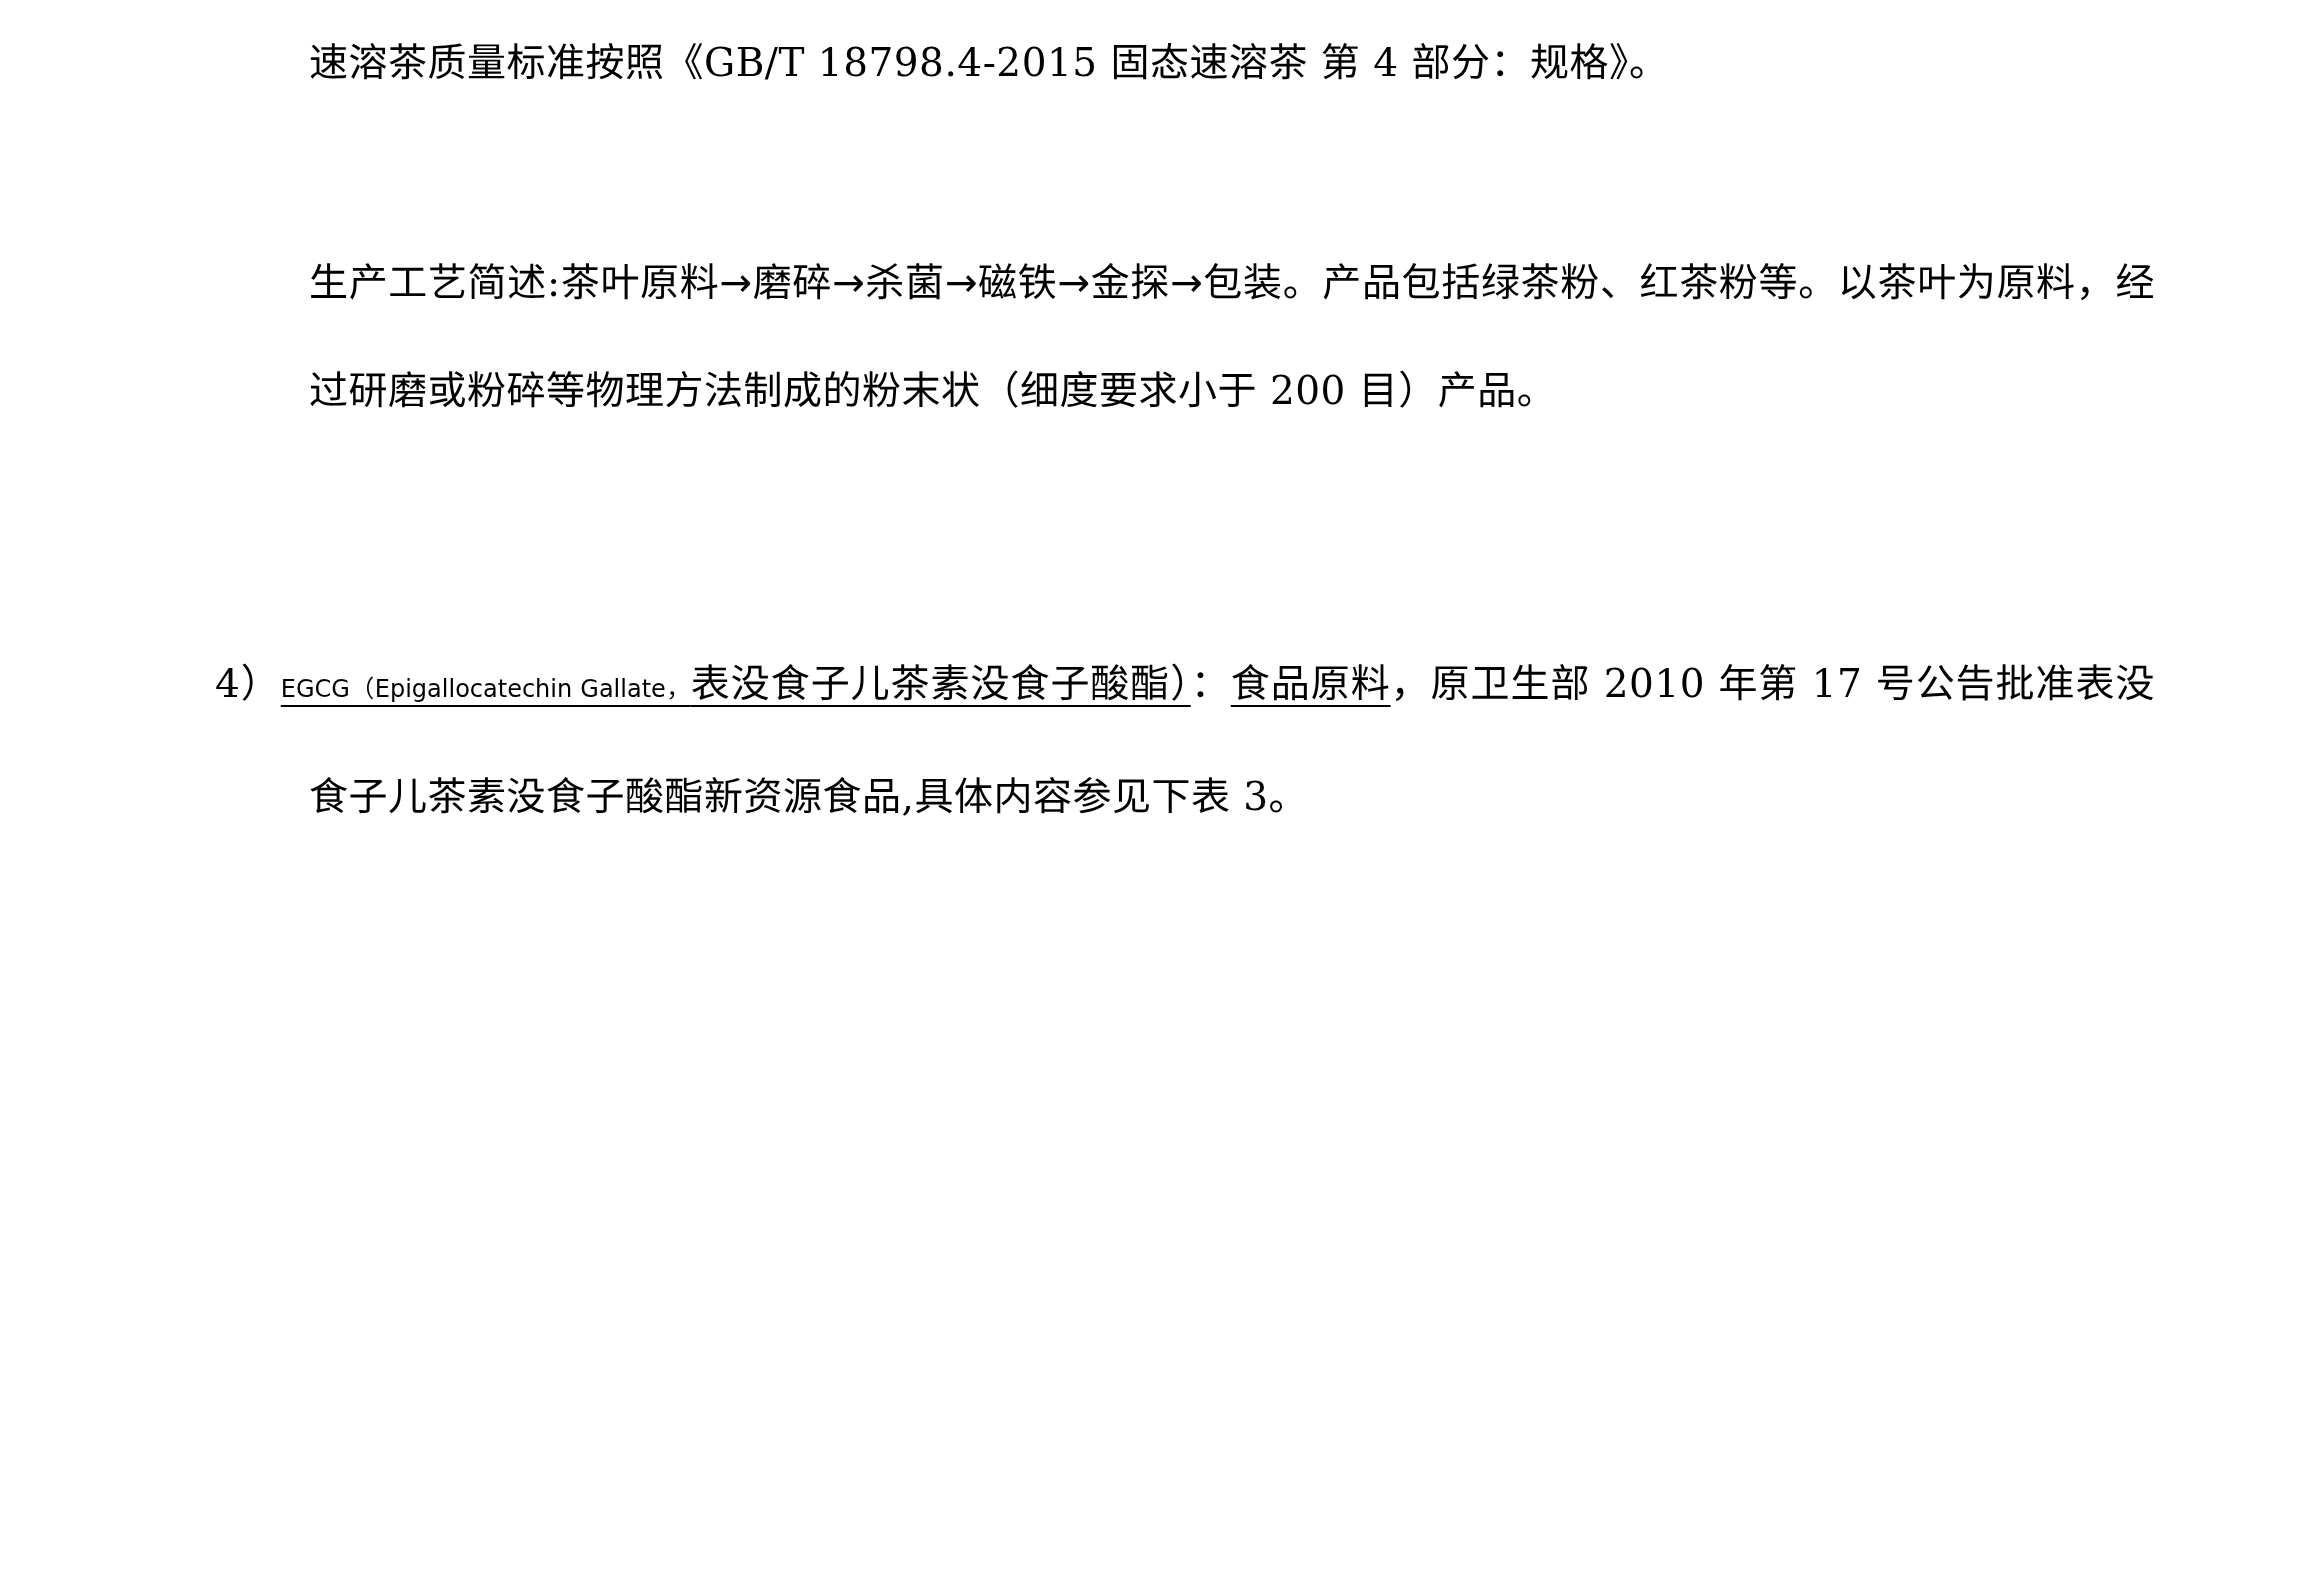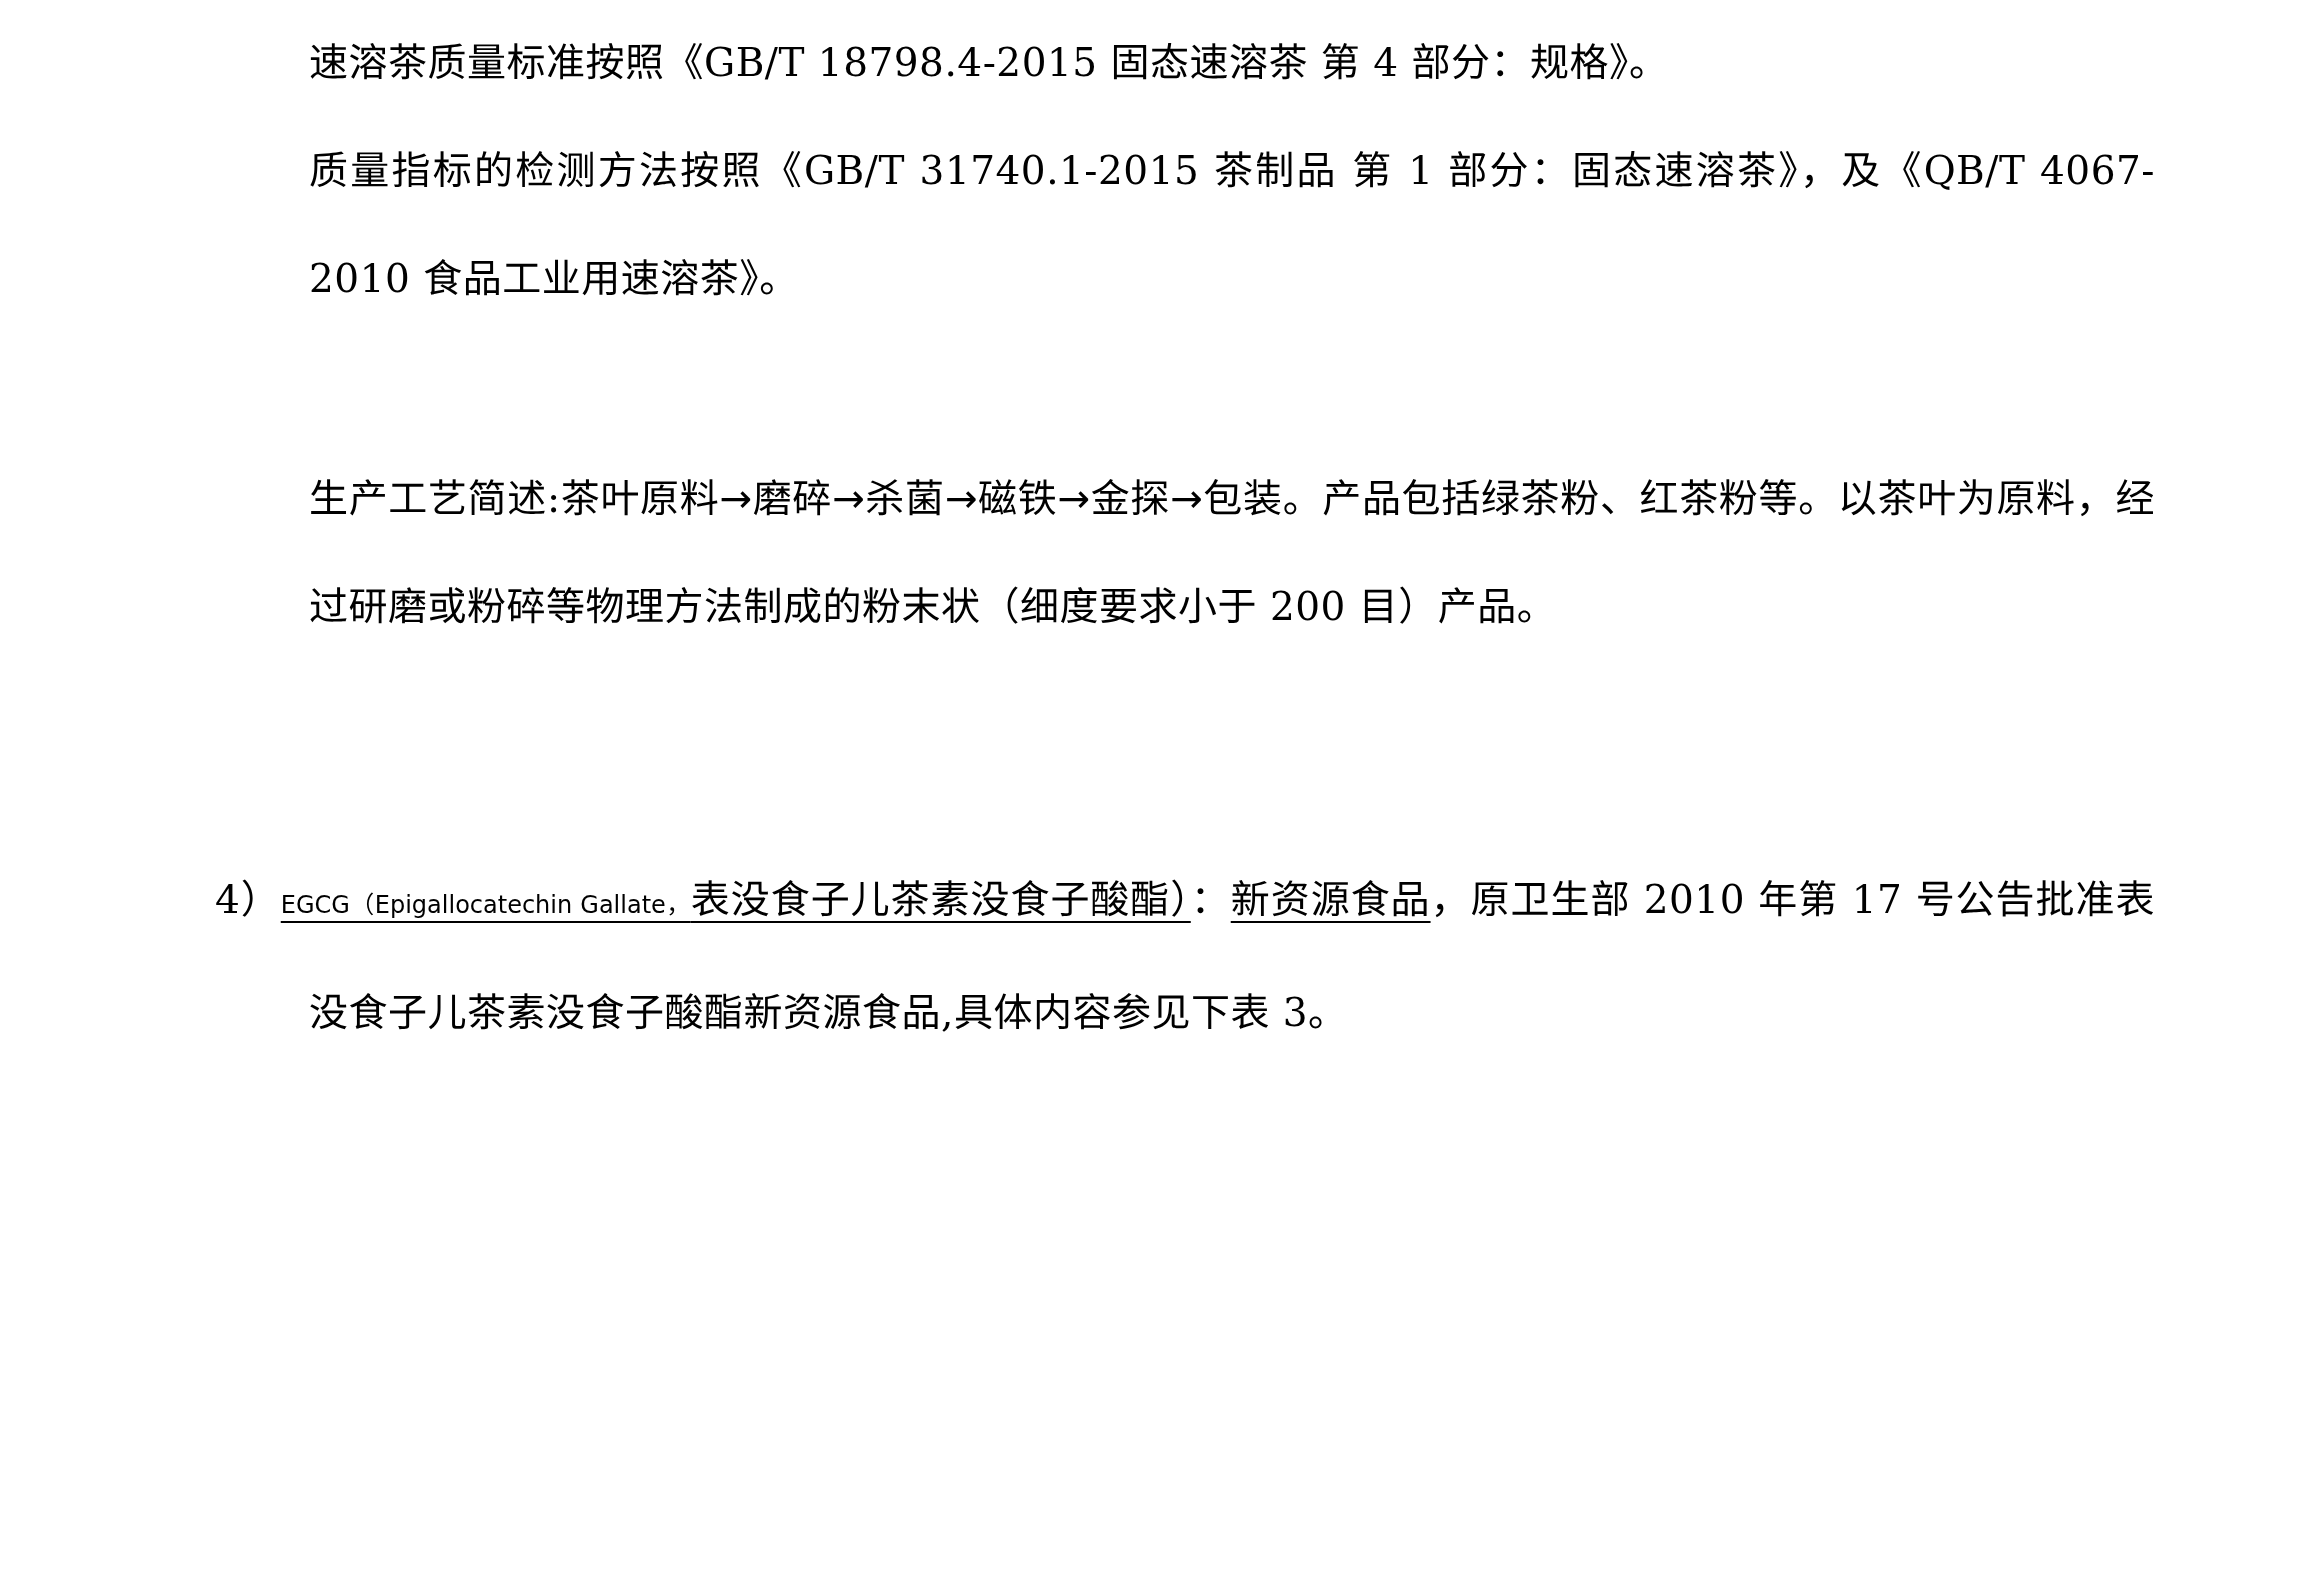--- a/index.html
+++ b/index.html
@@ -63,33 +63,30 @@
 </head>
 <body>
 
 <div class="page">
   <div class="doc-body">
 
     <p class="para indent">
       <span>速溶茶质量标准按照《GB/T 18798.4-2015 固态速溶茶 第 4 部分：规格》。</span>
     </p>
 
-    <p class="para indent">
-      <span>质量指标的检测方法按照《GB/T 31740.1-2015 茶制品 第 1 部分：固态速溶茶》，及《QB/T 4067-2010 食品工业用速溶茶》。</span>
-    </p>
 
     <div class="gap-lg"></div>
 
 
     <p class="para indent">
       <span>生产工艺简述:</span><span class="nowrap">茶叶原料</span><span class="arrow">→</span><span class="nowrap">磨碎</span><span class="arrow">→</span><span class="nowrap">杀菌</span><span class="arrow">→</span><span class="nowrap">磁铁</span><span class="arrow">→</span><span class="nowrap">金探</span><span class="arrow">→</span><span class="nowrap">包装</span><span>。</span><span>产品包括绿茶粉、红茶粉等。以茶叶为原料，经过研磨或粉碎等物理方法制成的粉末状（细度要求小于 200 目）产品。</span>
     </p>
 
     <div class="gap-lg"></div>
     <div class="gap-md"></div>
 
     <p class="para hang">
-      <span class="num">4）</span><span class="u latin">EGCG（Epigallocatechin Gallate，</span><span class="u">表没食子儿茶素没食子酸酯）</span><span>：</span><span class="u">新资源食品</span><span>，原卫生部 2010 年第 17 号公告批准表没食子儿茶素没食子酸酯新资源食品,具体内容参见下表 3。</span>
+      <span class="num">4）</span><span class="u latin">EGCG（Epigallocatechin Gallate，</span><span class="u">表没食子儿茶素没食子酸酯）</span><span>：</span><span class="u">食品原料</span><span>，原卫生部 2010 年第 17 号公告批准表没食子儿茶素没食子酸酯新资源食品,具体内容参见下表 3。</span>
     </p>
 
   </div>
 </div>
 
 
 </body></html>

